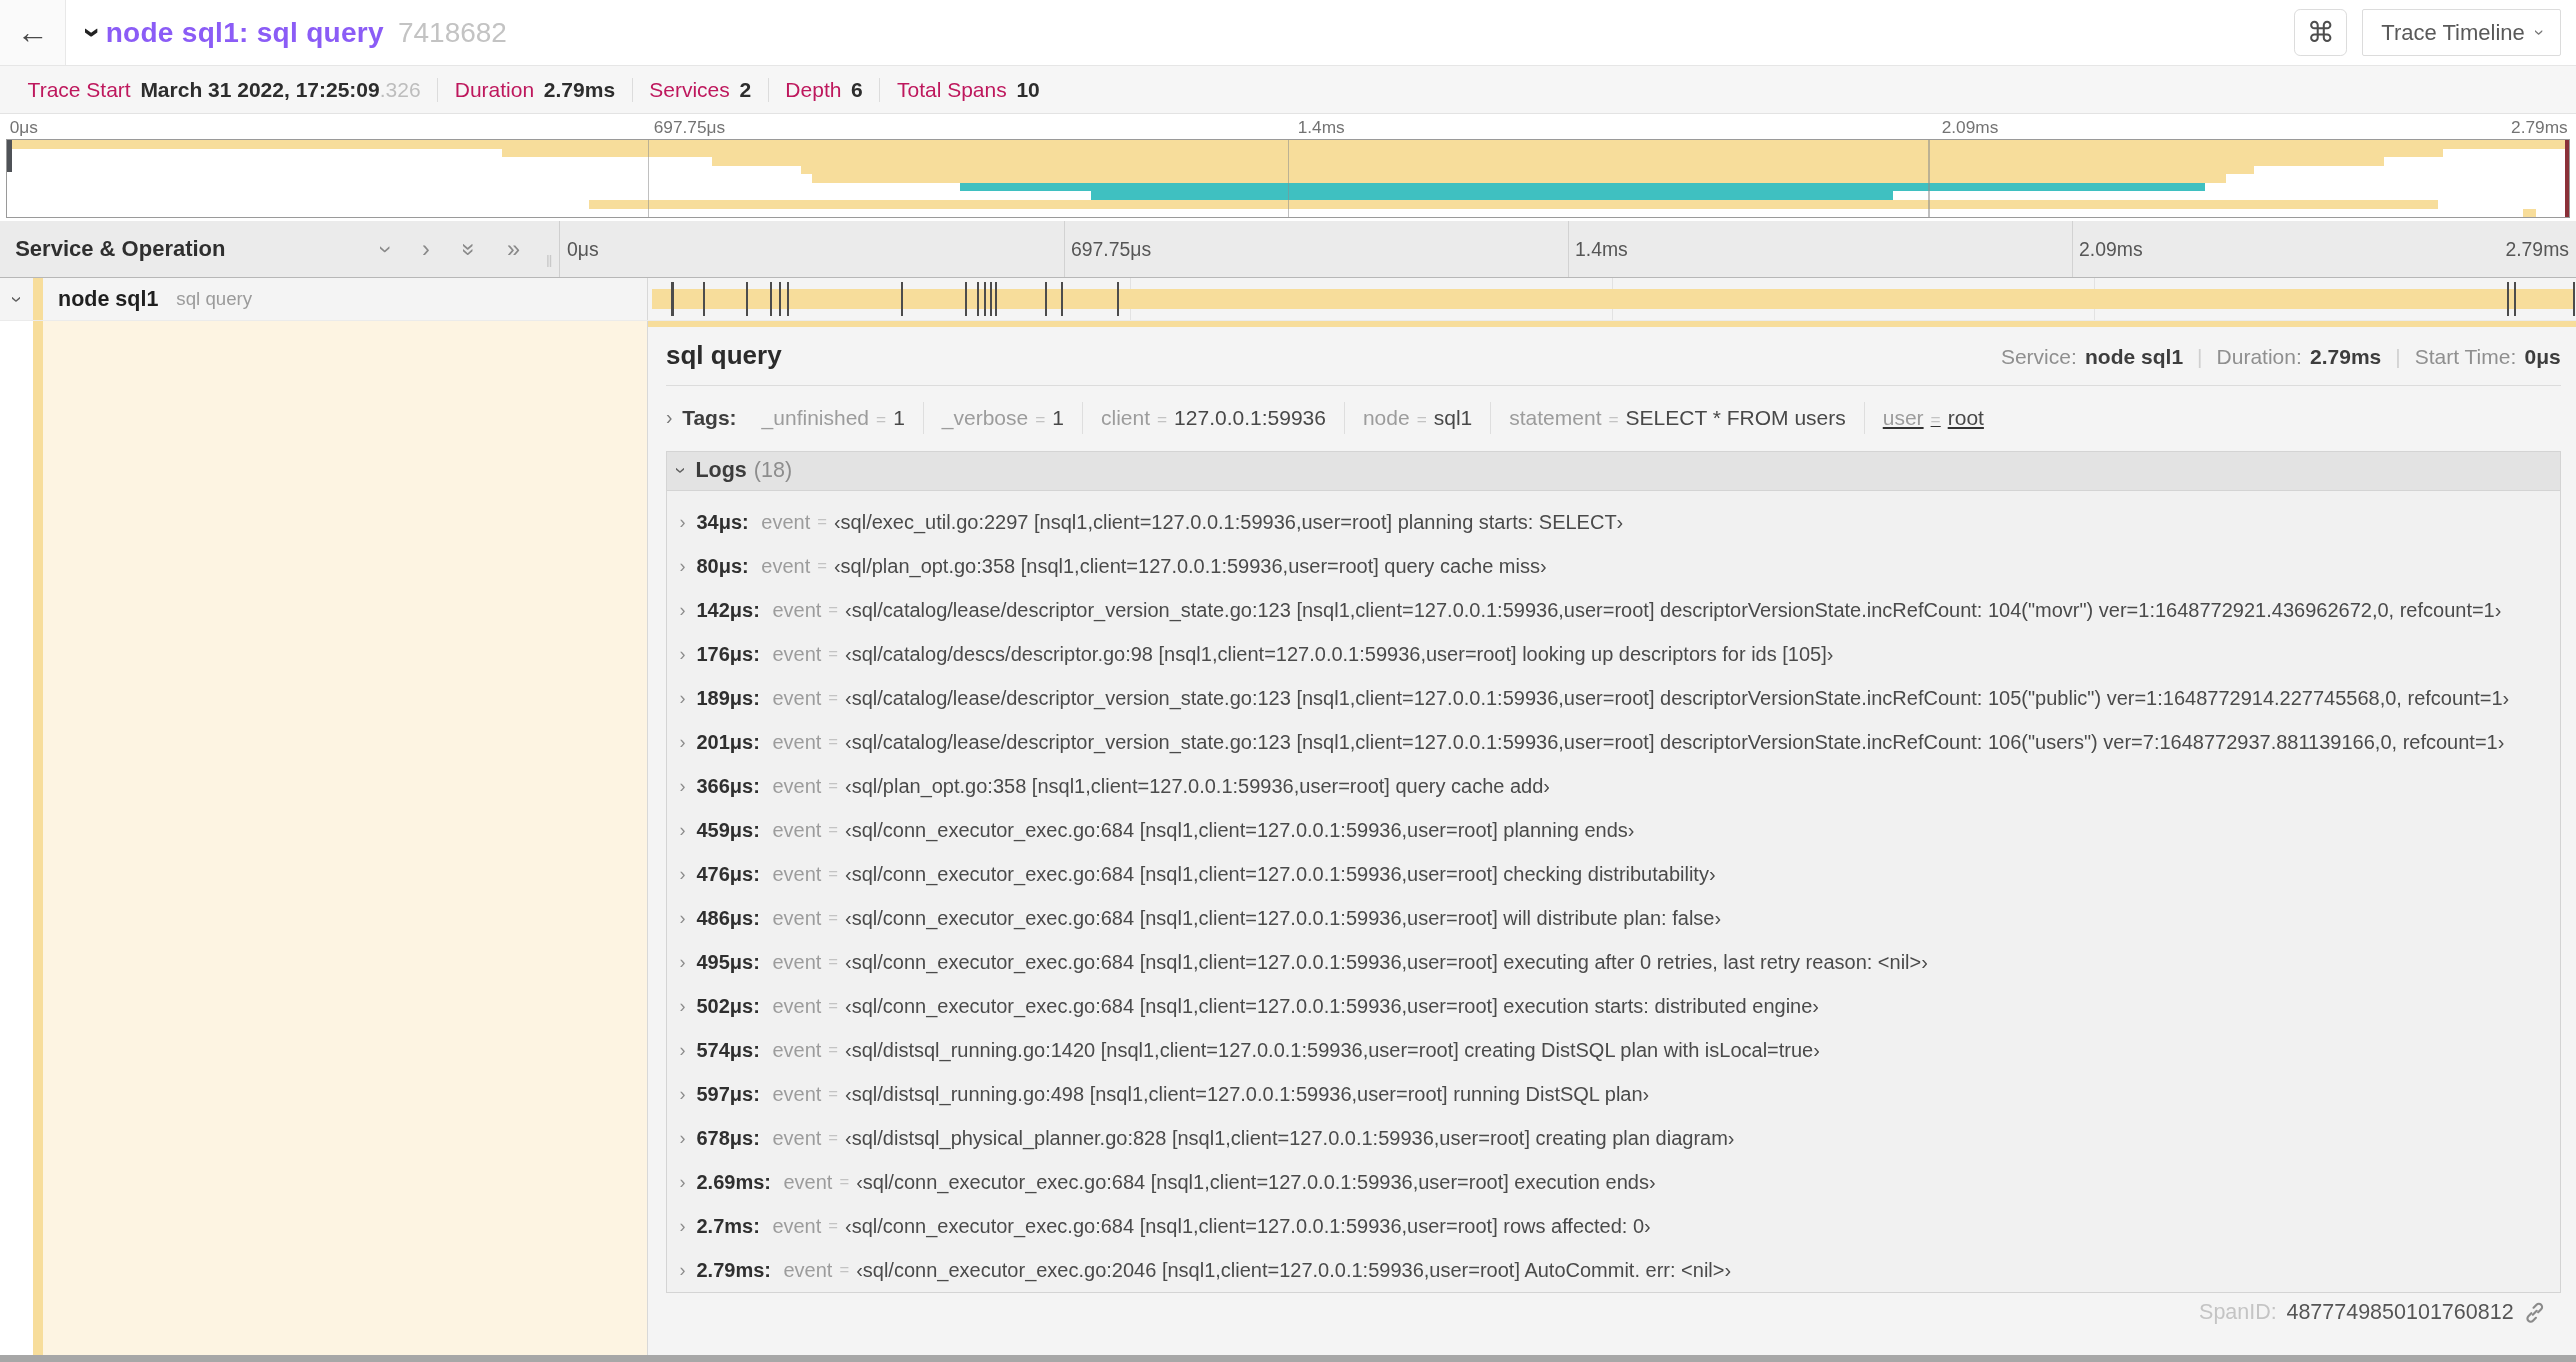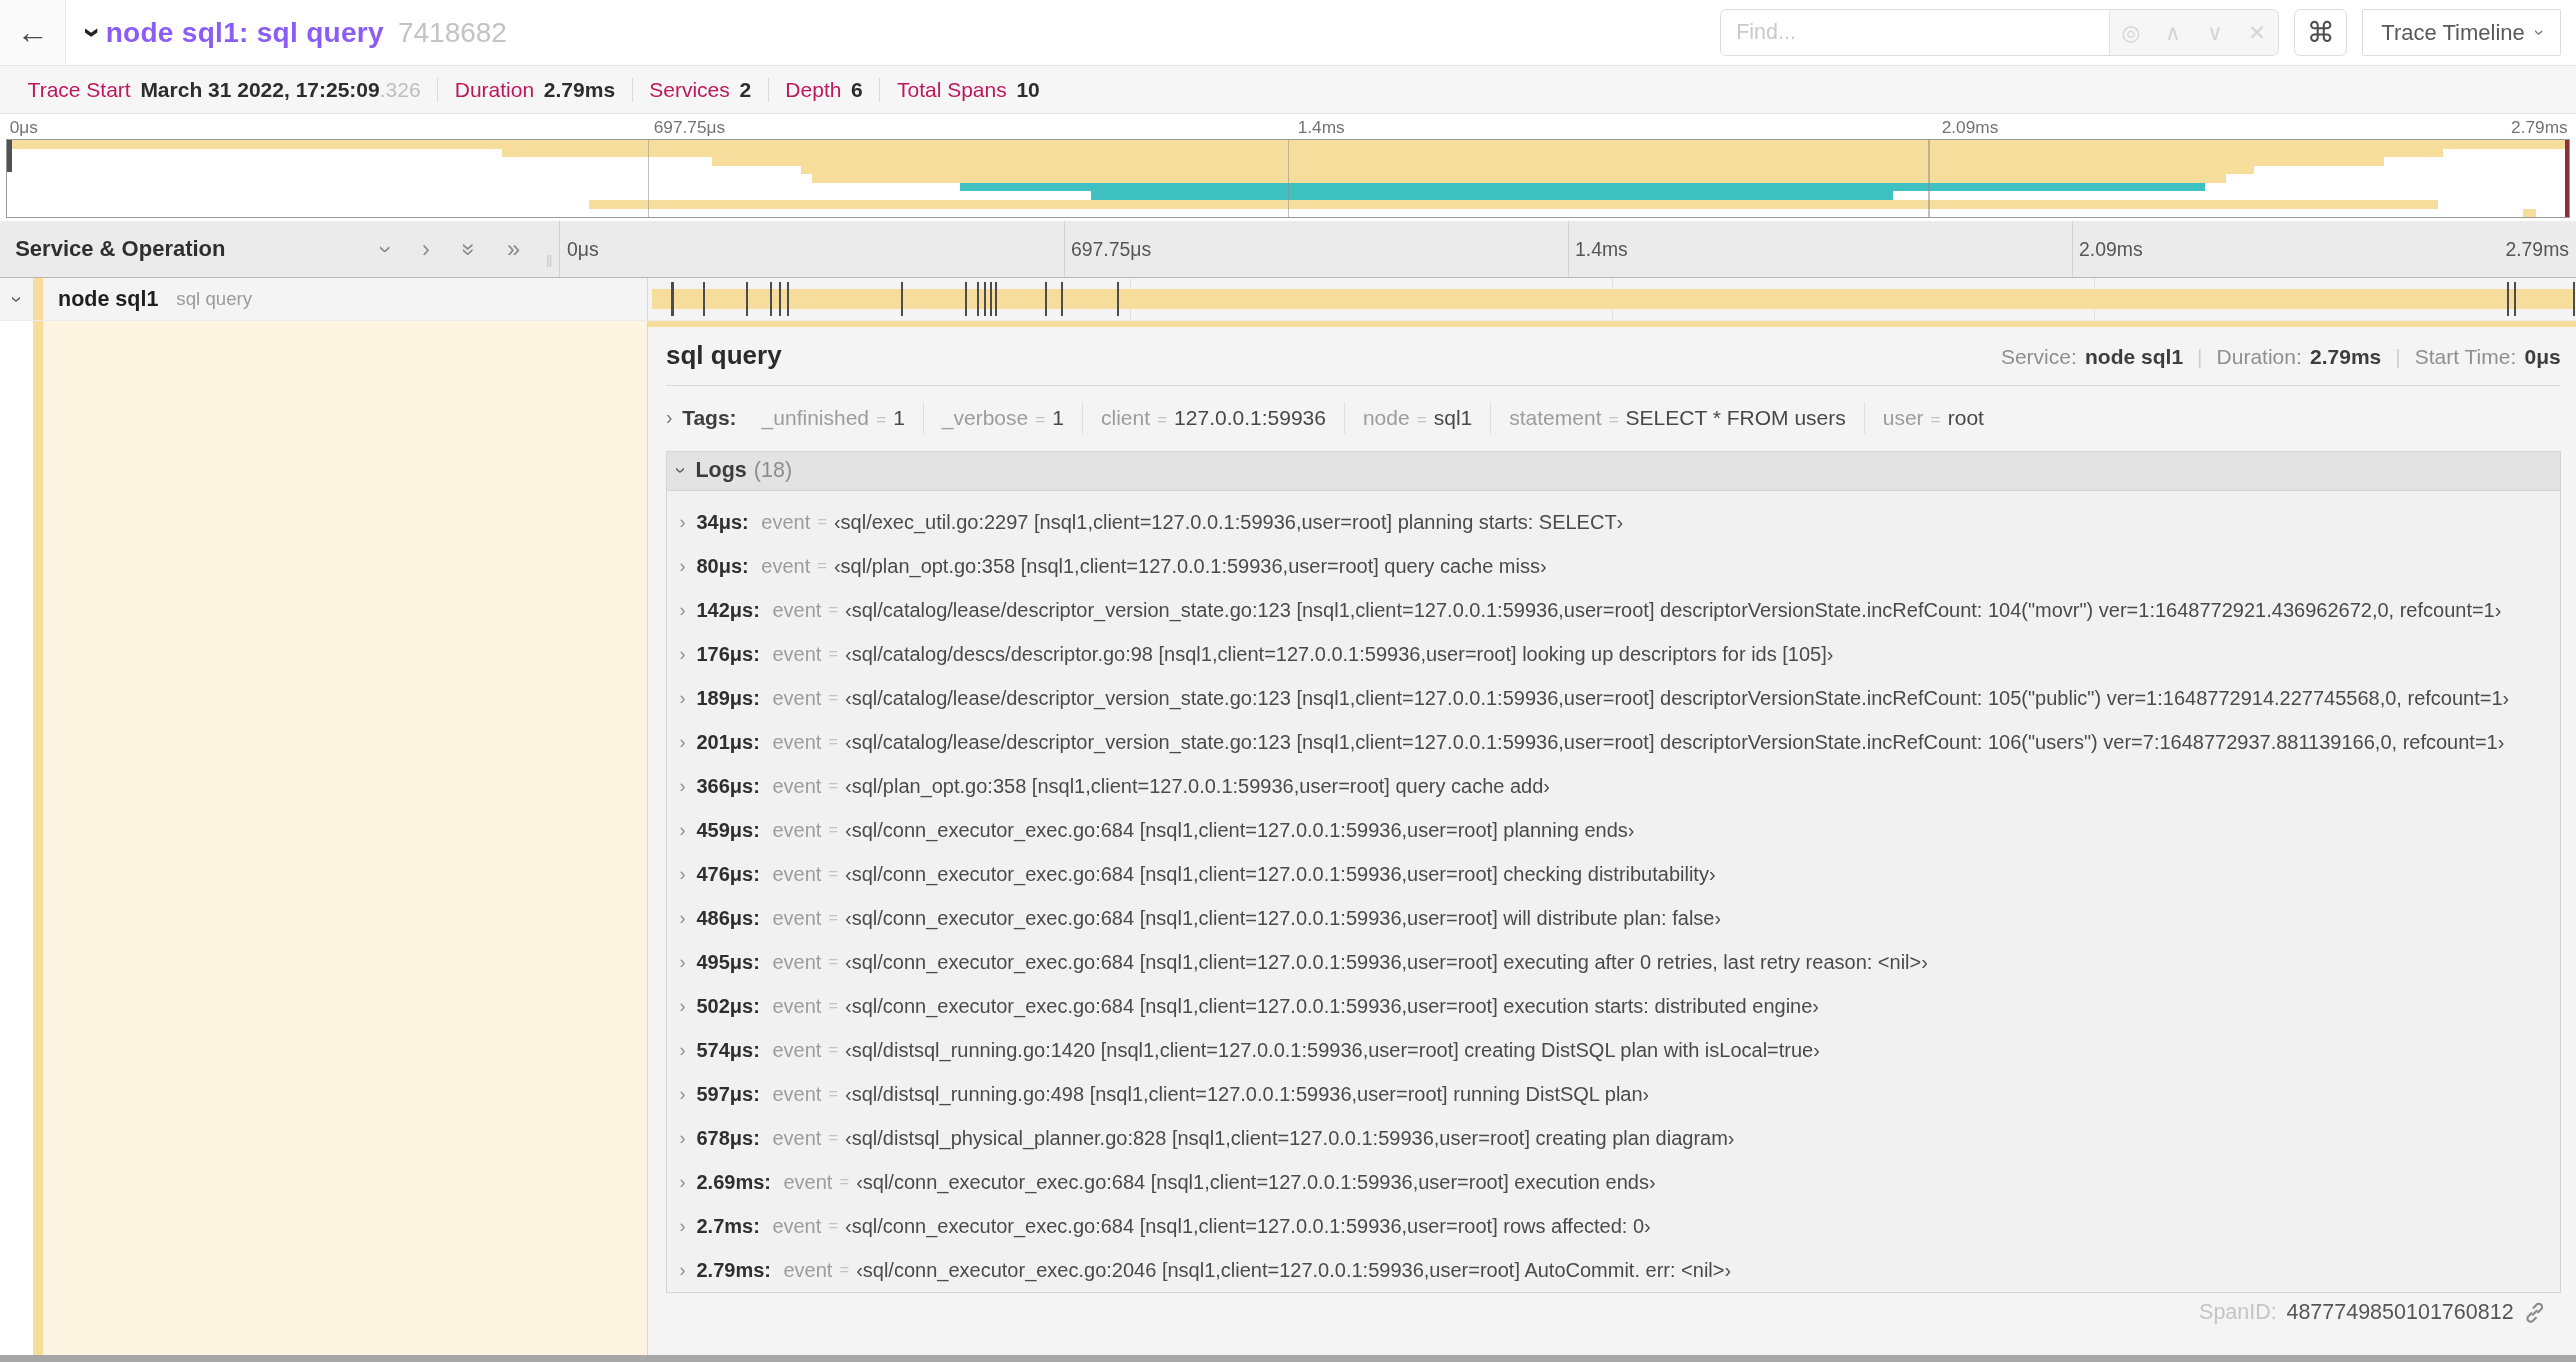--- a/index.html
+++ b/index.html
@@ -84,21 +84,21 @@
   .dc-title { font-size:26px; font-weight:700; color:#2b2b2b; }
   .dc-meta { margin-left:auto; font-size:21px; display:flex; align-items:baseline; }
   .dc-meta .m-lbl { color:#8f8f8f; margin-right:8.3px; }
   .dc-meta .m-val { color:#3d3d3d; font-weight:700; }
   .dc-meta .m-sep { color:#d0d0d0; margin:0 14px; }
   .dc-rule { border:none; border-top:1.4px solid #dcdcdc; margin-top:14px; }
   .tags-row { margin-top:15.2px; display:flex; align-items:center; font-size:21px; cursor:pointer; }
   .tags-chev { color:#787878; font-size:19.4px; margin-right:9.7px; }
   .tags-label { font-weight:700; color:#3e3e3e; margin-right:7px; }
   .tag-item { padding:4.2px 18px; border-right:1.4px solid #dedede; display:flex; align-items:baseline; }
-  .tag-item:last-child { border-right:none; }
+  .tag-item:last-child { border-right:none;text-decoration:underline; }
   .tag-item .t-key { color:#9c9c9c; }
   .tag-item .t-eq { color:#c3c3c3; margin:0 7px; font-size:17.3px; }
   .tag-item .t-val { color:#484848; }
   .logs-box { margin-top:16.6px; border:1.4px solid #d4d4d4; background:#f1f1f1; }
   .logs-header { height:39px; background:#e3e3e3; border-bottom:1.4px solid #d4d4d4;
     display:flex; align-items:center; padding-left:11px; cursor:pointer; }
   .logs-chev { transform:rotate(90deg); display:inline-block; color:#616161; font-size:19.4px; margin-right:11px; }
   .logs-title { font-size:21.5px; font-weight:700; color:#3c3c3c; margin-right:7px; }
   .logs-count { font-size:21.5px; color:#8d8d8d; }
   .logs-list { padding-top:9.7px; }
@@ -119,29 +119,20 @@
 <body>
 
 <div class="topbar">
   <div class="back-btn">
     <span>←</span>
   </div>
   <span class="title-chev">›</span>
   <span class="trace-title">node sql1: sql query</span>
   <span class="trace-id">7418682</span>
   <div class="top-controls">
-    <div class="find-wrap">
-      <input class="find-input" placeholder="Find..." style="">
-      <div class="find-btns">
-        <div class="find-btn">◎</div>
-        <div class="find-btn">∧</div>
-        <div class="find-btn">∨</div>
-        <div class="find-btn">✕</div>
-      </div>
-    </div>
     <div class="kbd-btn">
       <span>⌘</span>
     </div>
     <div class="view-btn">
       <span>Trace Timeline</span>
       <span class="chev-d">›</span>
     </div>
   </div>
 </div>
 

